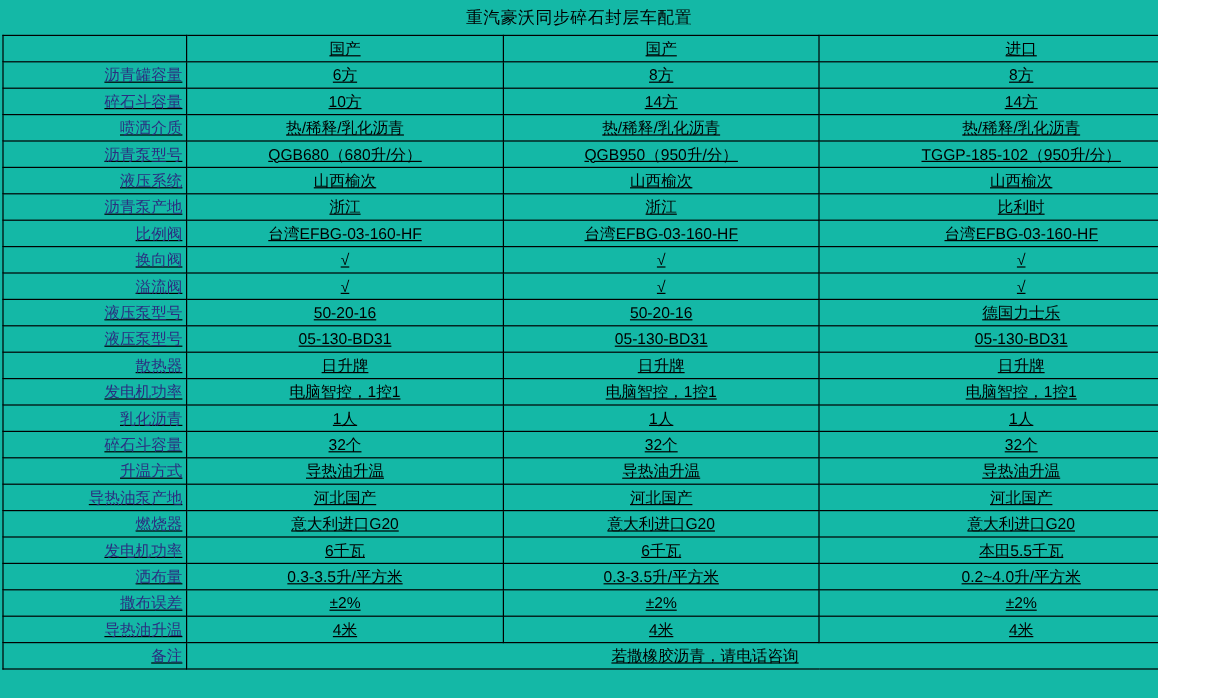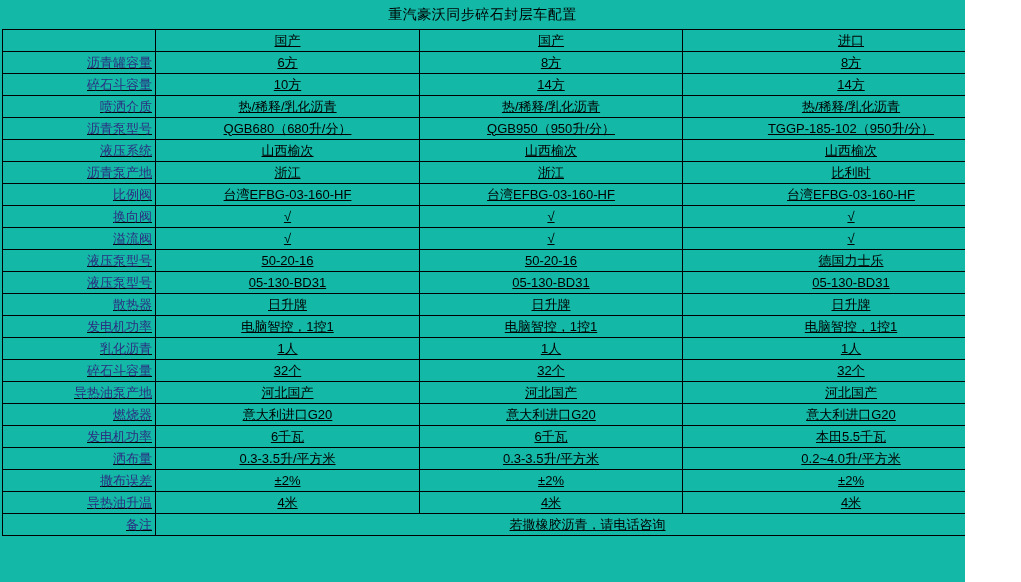--- a/index.html
+++ b/index.html
@@ -174,20 +174,26 @@
       <td class="value-cell">1人</td>
     </tr>
 
     <tr>
       <td class="label-cell">碎石斗容量</td>
       <td class="value-cell">32个</td>
       <td class="value-cell">32个</td>
       <td class="value-cell">32个</td>
     </tr>
 
+    <tr>
+      <td class="label-cell">升温方式</td>
+      <td class="value-cell">导热油升温</td>
+      <td class="value-cell">导热油升温</td>
+      <td class="value-cell">导热油升温</td>
+    </tr>
 
     <tr>
       <td class="label-cell">导热油泵产地</td>
       <td class="value-cell">河北国产</td>
       <td class="value-cell">河北国产</td>
       <td class="value-cell">河北国产</td>
     </tr>
 
     <tr>
       <td class="label-cell">燃烧器</td>

